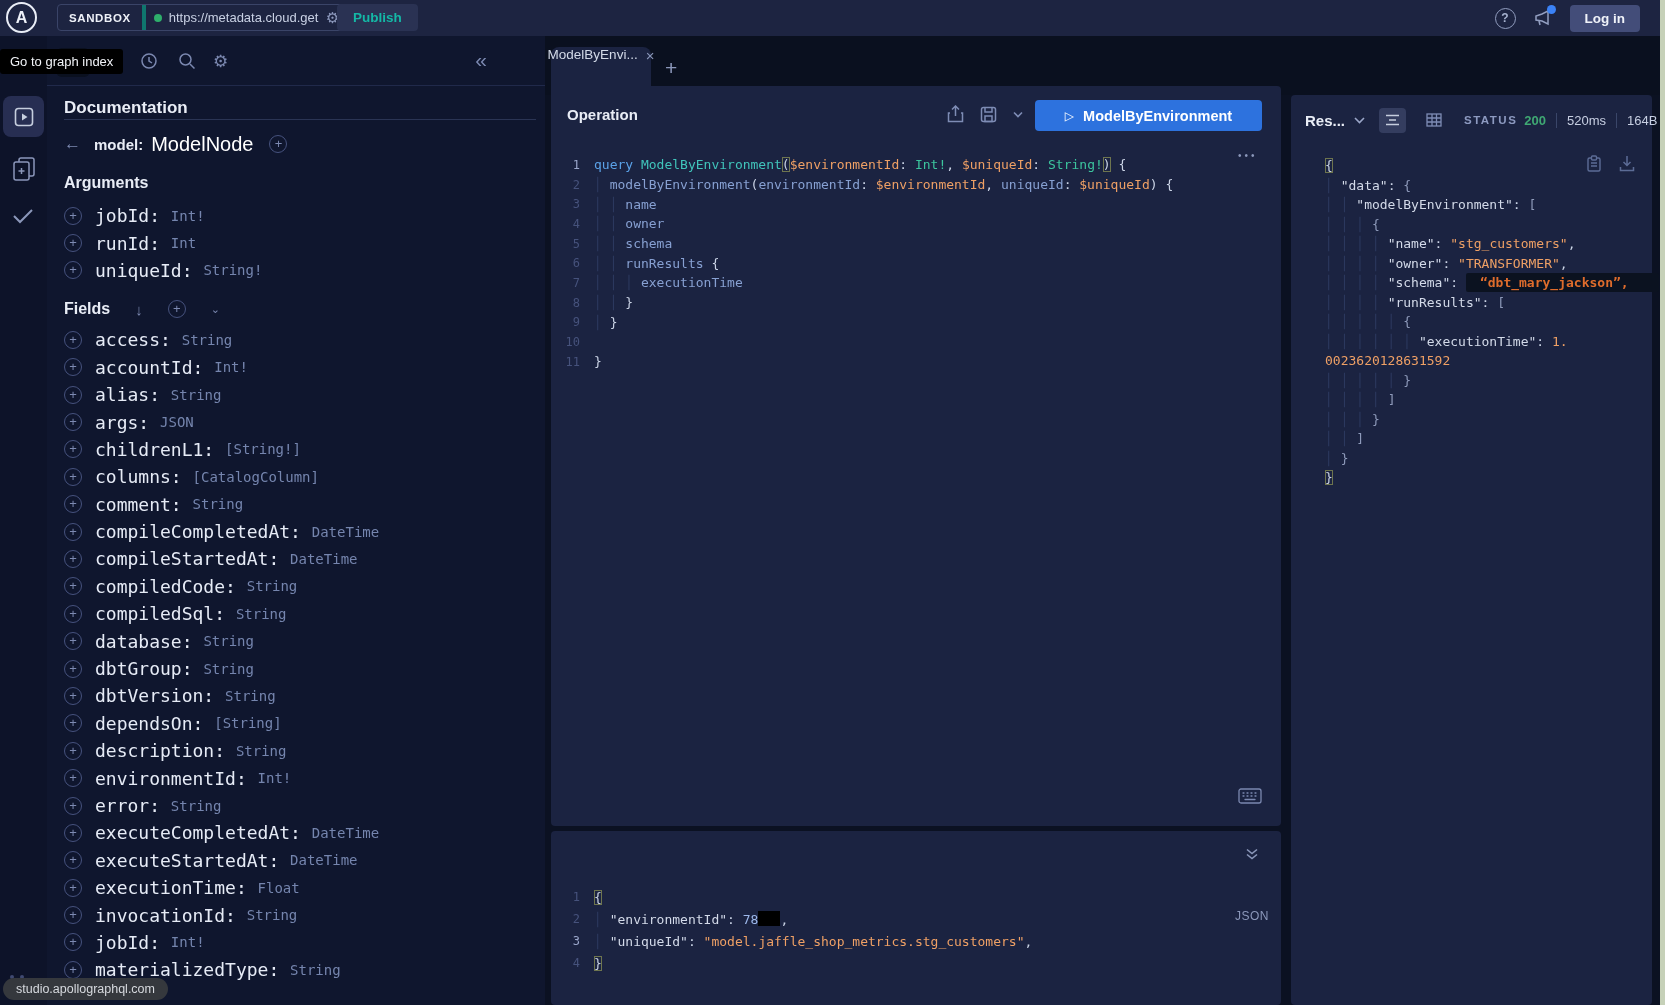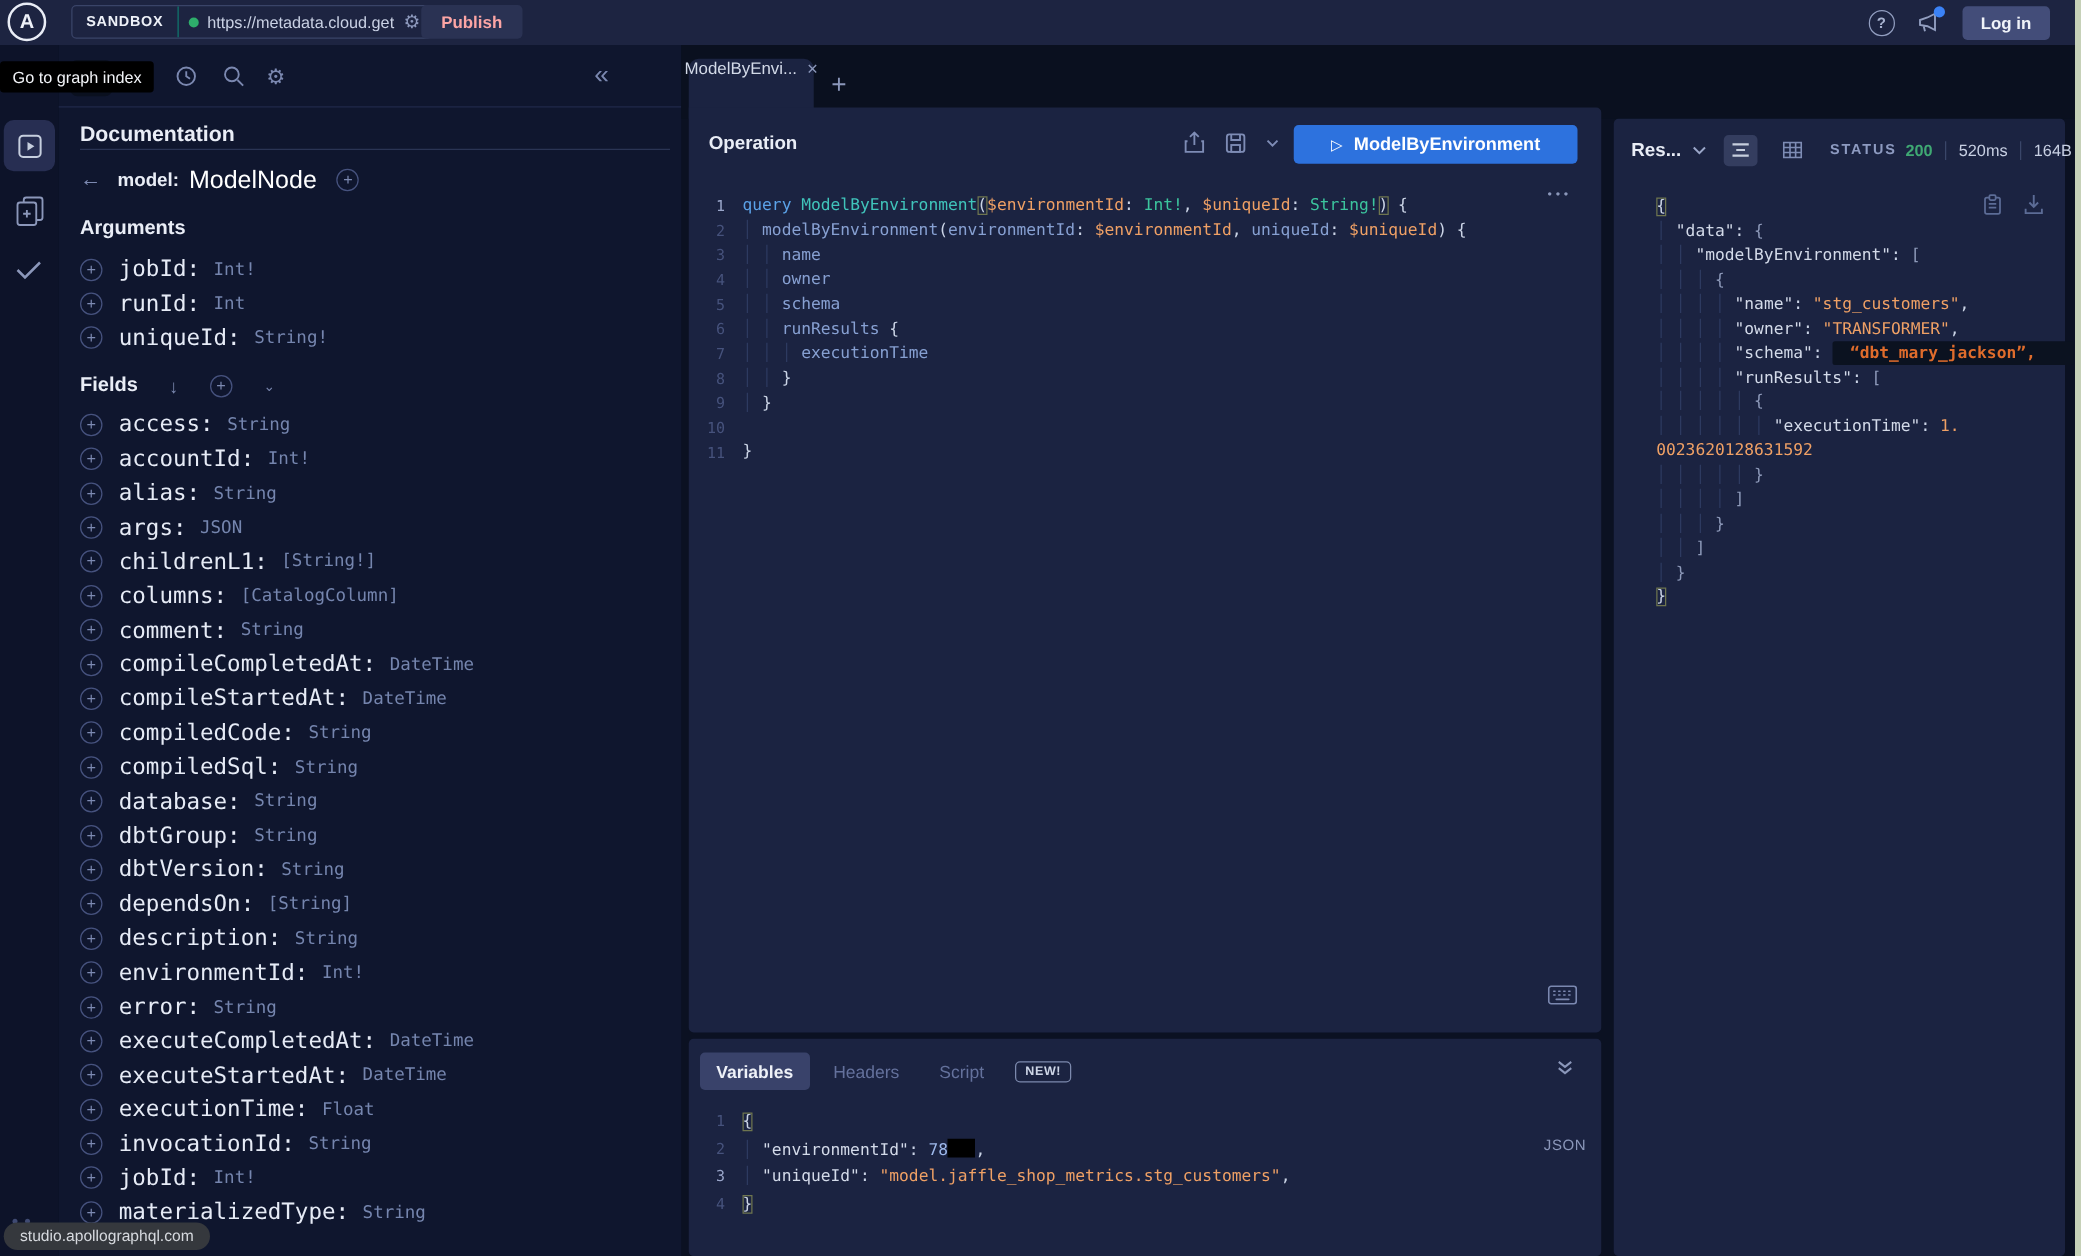--- a/index.html
+++ b/index.html
@@ -4,26 +4,26 @@
 <style>
 *{margin:0;padding:0;box-sizing:border-box}
 html,body{background:#070c1a}
 body{font-family:"Liberation Sans",sans-serif;-webkit-font-smoothing:antialiased}
 .screen{position:relative;width:1665px;height:1005px;background:#0b1122;overflow:hidden;color:#d6dcec}
 svg{display:block}
 
 .topbar{position:absolute;left:0;top:0;width:1665px;height:36px;background:#1d2441;display:flex;align-items:center;z-index:20}
 .logo{position:absolute;left:6px;top:2px;width:31px;height:31px;border:2.5px solid #e9edf6;border-radius:50%;display:flex;align-items:center;justify-content:center;color:#eef1f8;font-weight:bold;font-size:16px}
 .urlgroup{position:absolute;left:57px;top:4px;height:27px;display:flex;align-items:stretch;border:1px solid #3a4468;border-radius:4px;overflow:hidden}
-.sandbox-chip{display:flex;align-items:center;padding:0 11px;border-right:1px solid #0f766e;color:#eef1f8;font-size:11.5px;font-weight:bold;letter-spacing:.6px}
+.sandbox-chip{display:flex;align-items:center;padding:0 11px;border-right:4px solid #0f766e;color:#eef1f8;font-size:11.5px;font-weight:bold;letter-spacing:.6px}
 .urlbox{display:flex;align-items:center;gap:7px;padding:0 8px;width:202px}
 .gdot{width:8px;height:8px;border-radius:50%;background:#2eae6b;flex:none}
 .urltext{font-size:13px;color:#c9d1e4;white-space:nowrap;overflow:hidden;width:150px}
 .gear{color:#8d99bd;font-size:15px;line-height:1}
-.publish{position:absolute;left:337px;top:4px;height:27px;padding:0 16px;background:#2a3253;border-radius:4px;color:#fca5a5;font-size:13.5px;font-weight:bold;display:flex;align-items:center}
+.publish{position:absolute;left:337px;top:4px;height:27px;padding:0 16px;background:#2a3253;border-radius:4px;color:#14b8a6;font-size:13.5px;font-weight:bold;display:flex;align-items:center}
 .tb-right{position:absolute;right:25px;top:0;height:36px;display:flex;align-items:center;gap:17px}
 .helpc{width:21px;height:21px;border:1.5px solid #929ec0;border-radius:50%;color:#a7b2cf;font-size:12px;font-weight:bold;display:flex;align-items:center;justify-content:center}
 .mega{position:relative}
 .mega .dot{position:absolute;right:-3px;top:-4px;width:9px;height:9px;border-radius:50%;background:#3b82f6}
 .loginbtn{height:27px;padding:0 15px;background:#434d79;border-radius:4px;color:#f0f3f9;font-size:13.5px;font-weight:bold;display:flex;align-items:center}
 
 .rail{position:absolute;left:0;top:36px;width:47px;height:969px;background:#0d1329}
 .raildots{position:absolute;display:flex;gap:6px}
 .raildots i{width:4px;height:4px;border-radius:50%;background:#7d8ab2}
 .railbtn{position:absolute;left:3px;top:60px;width:41px;height:41px;background:#272e52;border-radius:8px;display:flex;align-items:center;justify-content:center}
@@ -436,26 +436,20 @@
       </div>
     <div class="kbdicon">
       <svg width="24" height="16" viewBox="0 0 24 16" fill="none" stroke="#7b88b0" stroke-width="1.3">
         <rect x="1" y="1" width="22" height="14" rx="2"></rect>
         <path d="M5 5 H6 M9 5 H10 M13 5 H14 M17 5 H18 M5 8 H6 M9 8 H10 M13 8 H14 M17 8 H18 M7 11.5 H17" stroke-linecap="round"></path>
       </svg>
     </div>
   </div>
 
   <div class="varcard">
-    <div class="vartabs">
-        <div class="vtab active">Variables</div>
-        <div class="vtab">Headers</div>
-        <div class="vtab">Script</div>
-        <span class="newbadge">NEW!</span>
-      </div>
     <div class="dblchev">
       <svg width="14" height="12" viewBox="0 0 14 12" fill="none" stroke="#8b97ba" stroke-width="1.6">
         <path d="M2 1.5 L7 5.5 L12 1.5 M2 6.5 L7 10.5 L12 6.5"></path>
       </svg>
     </div>
     <div class="jsonlabel">JSON</div>
     <div class="vareditor">
         <div class="cl">
           <span class="ln">1</span>
           <span class="ct"><span class="tk-bx">{</span></span>

